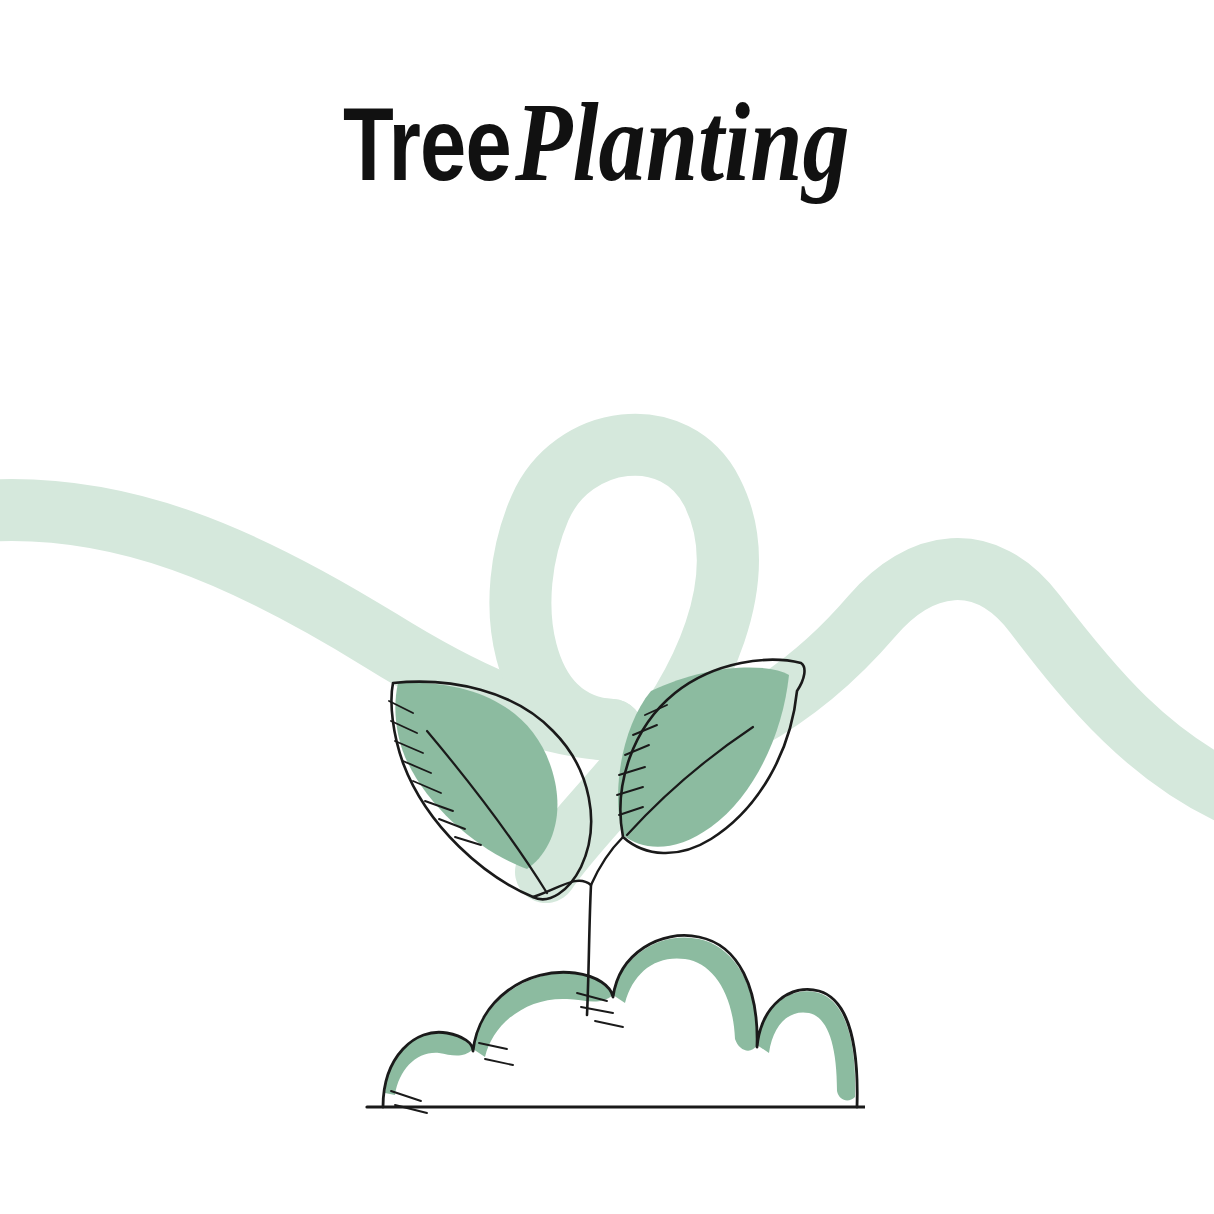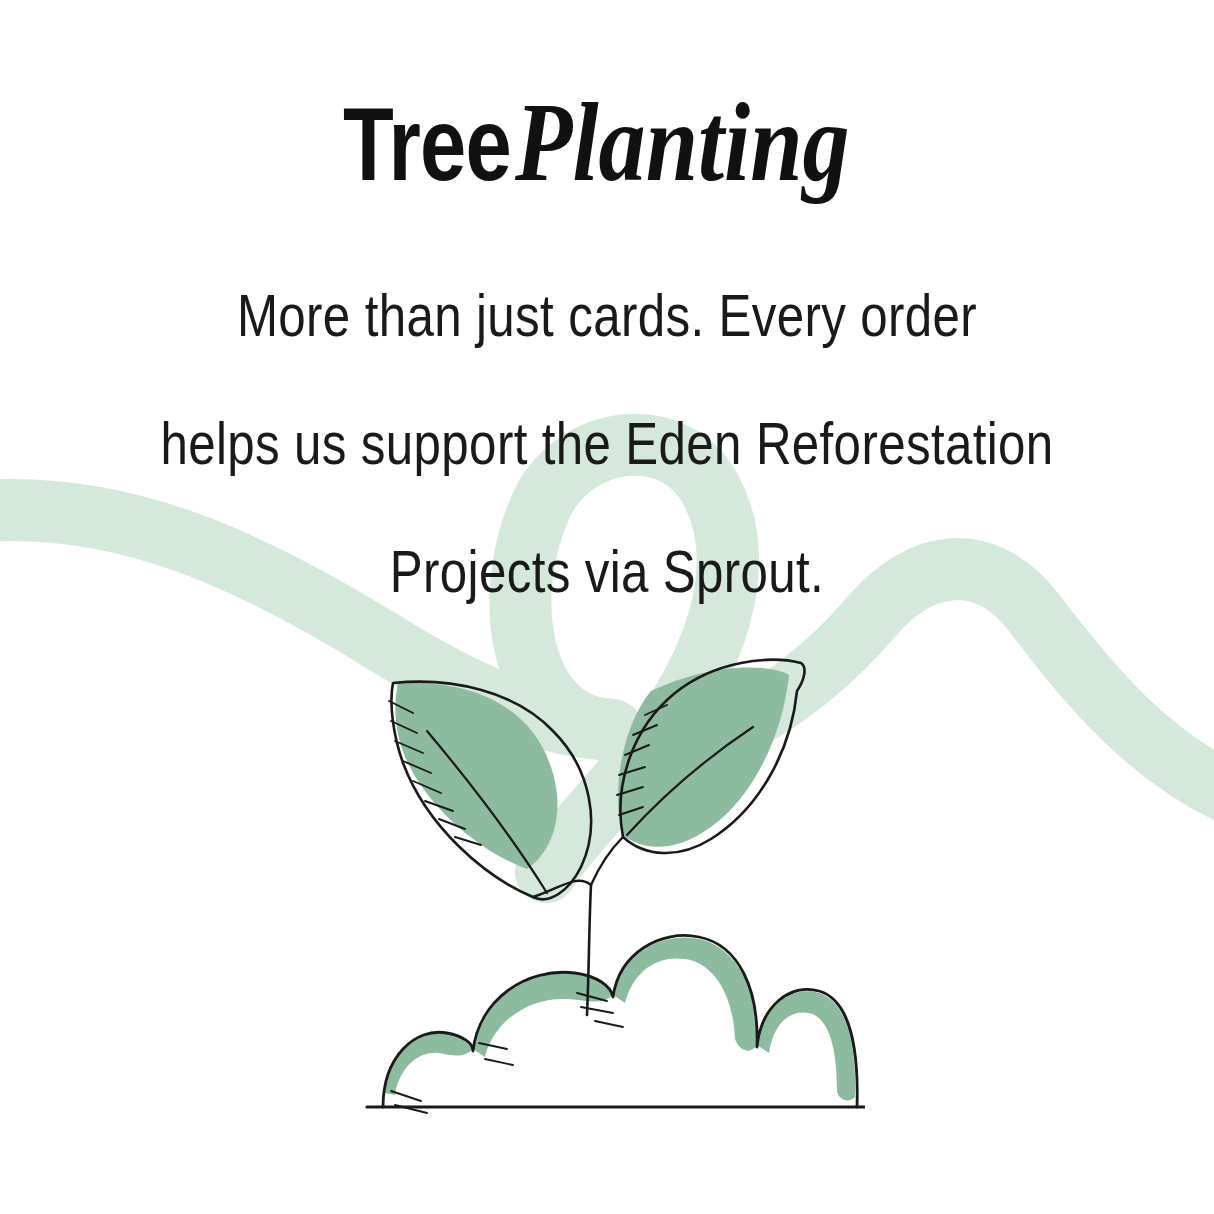--- a/index.html
+++ b/index.html
@@ -114,25 +114,20 @@
                C 1090 686, 1150 760, 1244 800" fill="none" stroke="#d5e8dc" stroke-width="62" stroke-linecap="round" stroke-linejoin="round"></path>
     </g>
   </svg>
 
   <div id="text-block">
 
     <h1 id="headline">
       <span class="hl-bold">Tree</span><span class="hl-italic">Planting</span>
     </h1>
 
-    <div id="subhead">
-      <span class="sub-line">More than just cards. Every order</span>
-      <span class="sub-line">helps us support the Eden Reforestation</span>
-      <span class="sub-line">Projects via Sprout.</span>
-    </div>
 
   </div>
 
   <svg id="sprout" viewBox="0 0 510 470" xmlns="http://www.w3.org/2000/svg">
 
     <g>
 
       <path d="M 43 28
                C 118 24, 176 52, 196 112
                C 212 160, 196 198, 172 214

